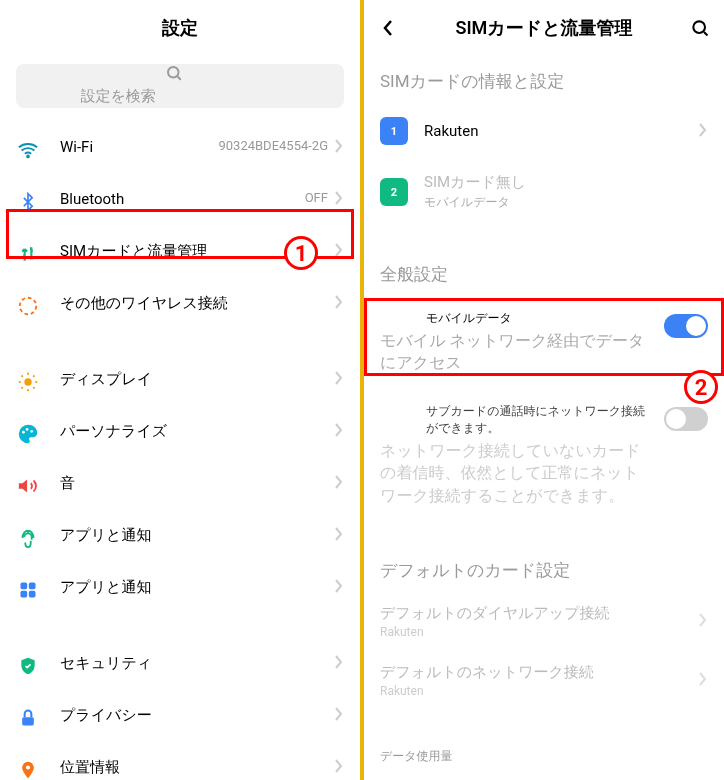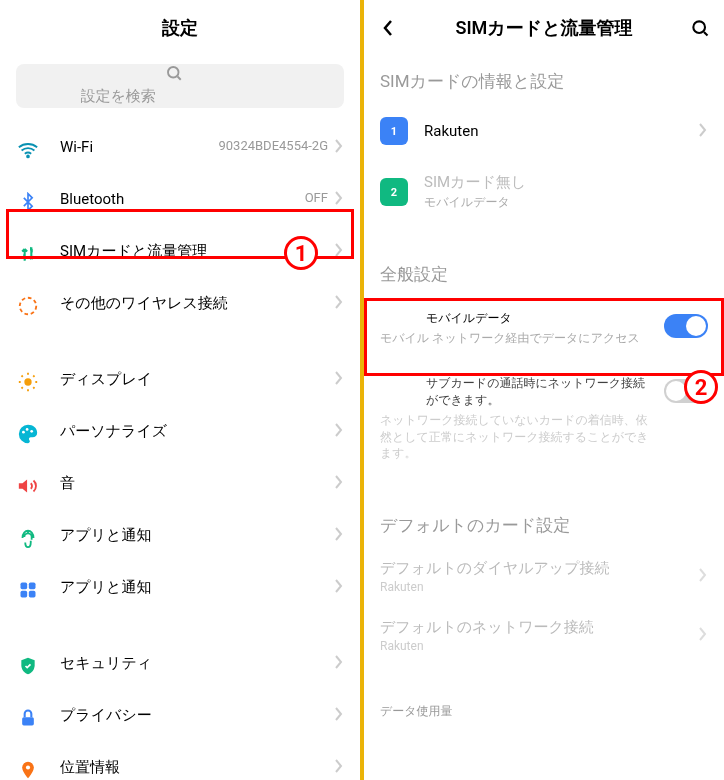--- a/index.html
+++ b/index.html
@@ -24,21 +24,21 @@
 .sim-item { display: flex; align-items: center; padding: 14px 16px; min-height: 56px; }
 .sim-item .sim-icon { width: 28px; height: 28px; border-radius: 6px; margin-right: 16px; display: flex; align-items: center; justify-content: center; color: #fff; font-size: 11px; font-weight: 700; flex-shrink: 0; }
 .sim-item .text-col { flex: 1; }
 .sim-item .sim-label { font-size: 15px; color: #000; }
 .sim-item .sim-sub { font-size: 12px; color: #aaa; margin-top: 2px; }
 .sim-item.disabled .sim-label { color: #bbb; }
 .sim-item .chevron { color: #ccc; }
 .setting-item { padding: 14px 16px; display: flex; align-items: flex-start; }
 .setting-item .text-col { flex: 1; padding-right: 10px; }
 .setting-item .set-label { font-size: 12px; color: #000; margin-left: 46px; }
-.setting-item .set-sub { font-size: 12px; color: #aaa; margin-top: 3px; line-height: 1.4; }
+.setting-item .set-sub { font-size: 16px; color: #aaa; margin-top: 3px; line-height: 1.4; }
 .setting-item.disabled .set-label { color: #404040; }
 .setting-item.disabled .set-sub { color: #ccc; }
 .toggle { width: 44px; height: 24px; border-radius: 12px; position: relative; flex-shrink: 0; margin-top: 4px; }
 .toggle.on { background: #3b82f6; }
 .toggle.off { background: #d0d0d0; }
 .toggle .knob { width: 20px; height: 20px; background: #fff; border-radius: 50%; position: absolute; top: 2px; }
 .toggle.on .knob { right: 2px; }
 .toggle.off .knob { left: 2px; }
 .default-item { padding: 12px 16px; display: flex; align-items: center; }
 .default-item .text-col { flex: 1; }

